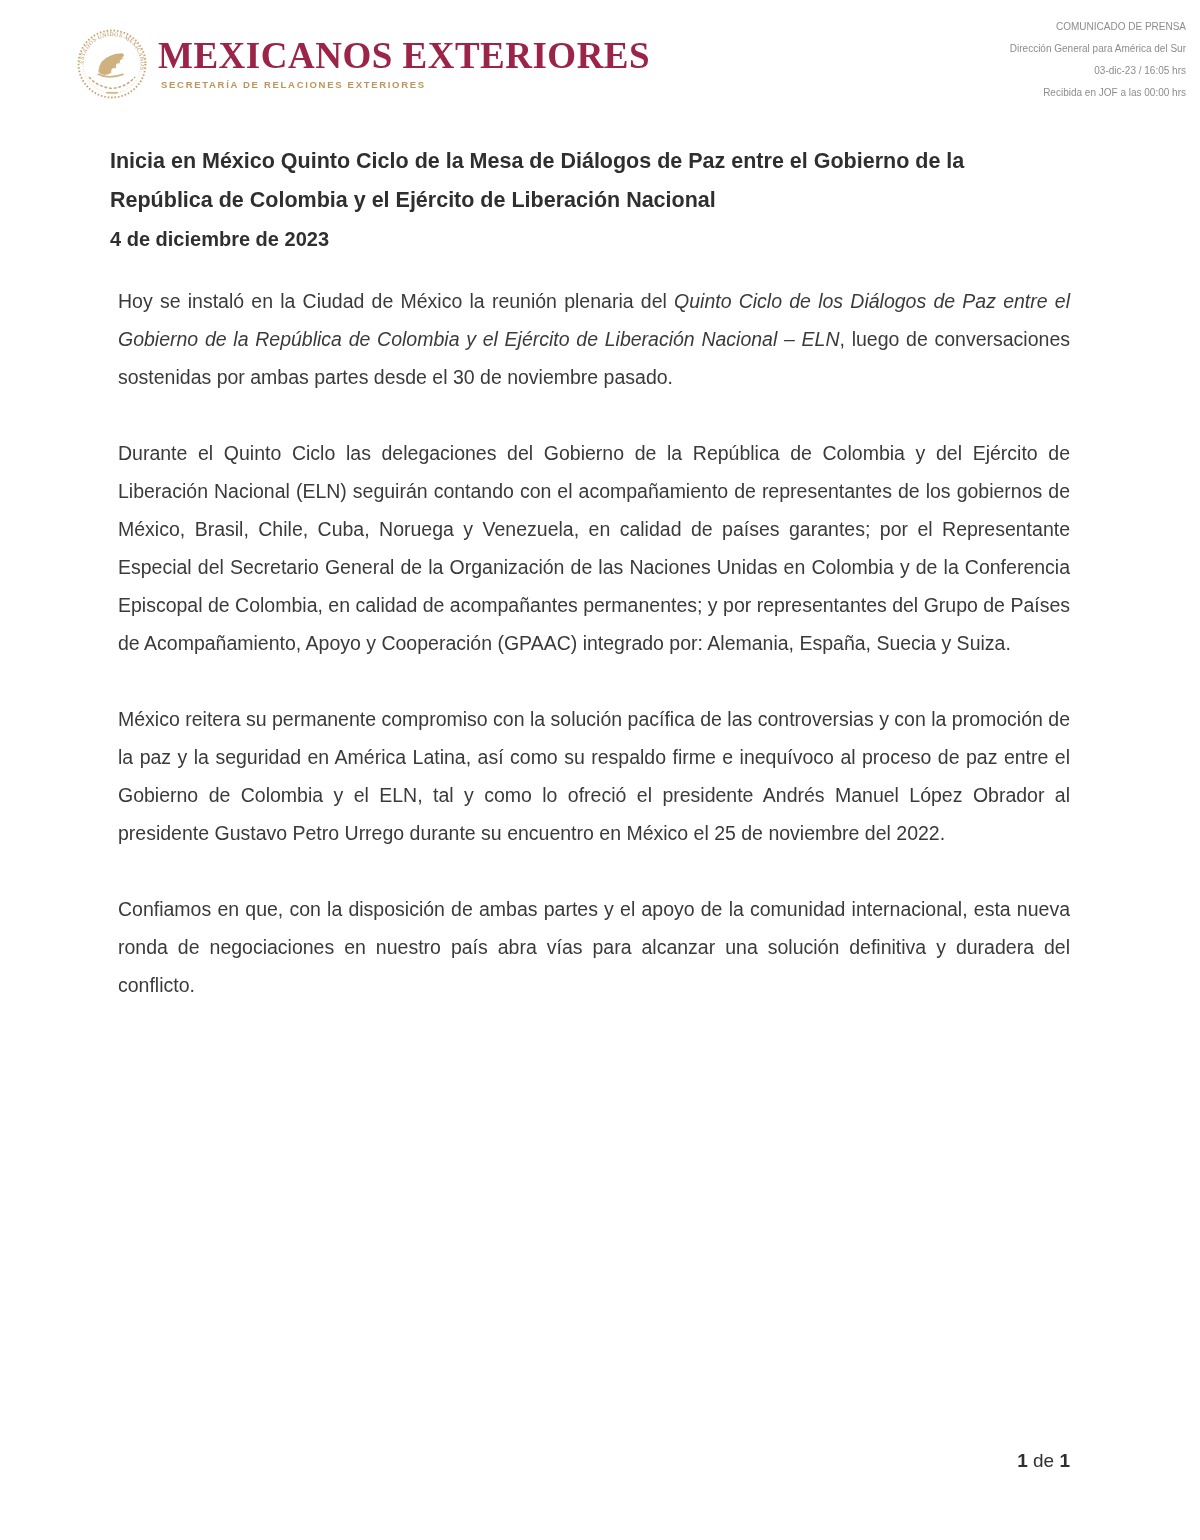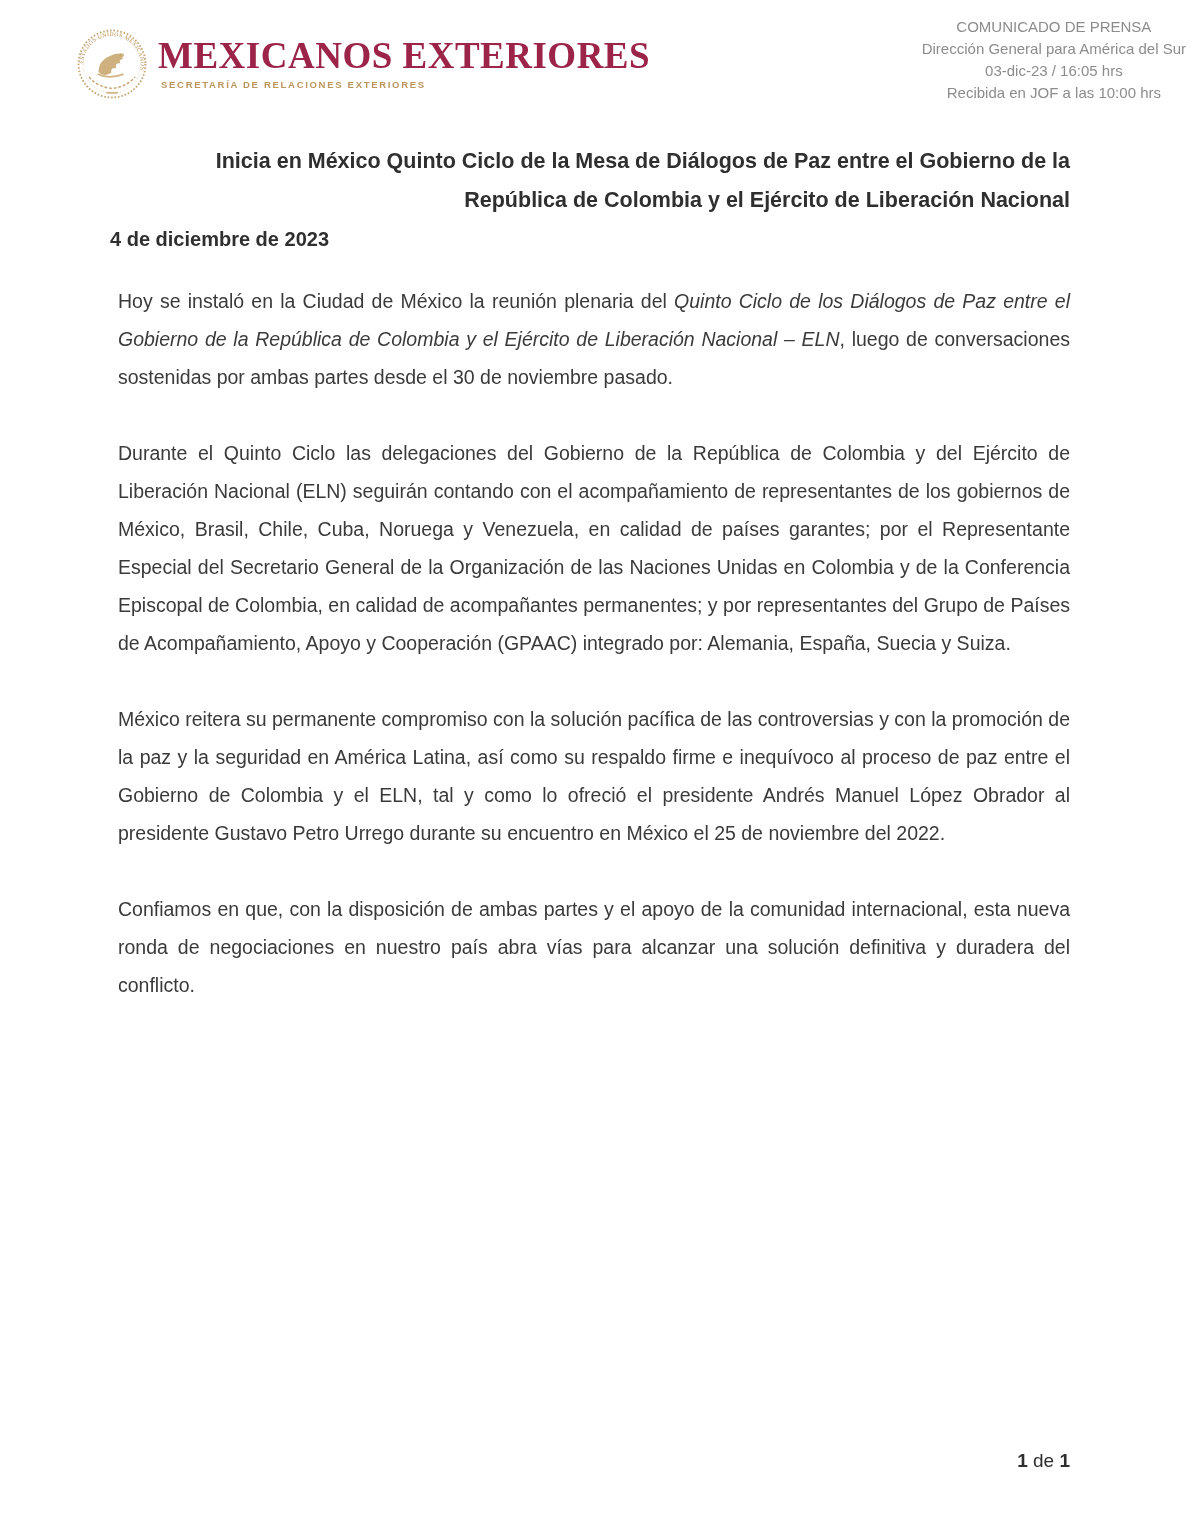--- a/index.html
+++ b/index.html
@@ -42,39 +42,39 @@
   .logo-subtitle{
     color:var(--gold);
     font-size:9.5px;
     font-weight:bold;
     letter-spacing:1.7px;
     margin-top:3px;
     margin-left:3px;
     white-space:nowrap;
   }
   .meta{
-    text-align:center;
+    text-align:right;
     color:var(--meta-gray);
-    font-size:15px;
+    font-size:10px;
     line-height:22px;
     padding-top:4px;
     white-space:nowrap;
   }
   
   .content{
     width:960px;
     margin-left:110px;
     padding-top:38px;
   }
   .title{
     font-size:21.5px;
     font-weight:bold;
     line-height:39px;
     color:var(--title-ink);
-    text-align:right;
+    text-align:left;
   }
   .date{
     font-size:20px;
     font-weight:bold;
     line-height:38px;
     color:var(--title-ink);
     text-align:left;
   }
   .paragraphs{margin-top:24px;margin-left:8px;}
   .paragraphs p{
@@ -121,21 +121,21 @@
       </svg>
       <div class="logo-text">
         <div class="logo-title">MEXICANOS EXTERIORES</div>
         <div class="logo-subtitle">SECRETARÍA DE RELACIONES EXTERIORES</div>
       </div>
     </div>
     <div class="meta">
       <div>COMUNICADO DE PRENSA</div>
       <div>Dirección General para América del Sur</div>
       <div>03-dic-23 / 16:05 hrs</div>
-      <div>Recibida en JOF a las 10:00 hrs</div>
+      <div>Recibida en JOF a las 00:00 hrs</div>
     </div>
   </header>
 
   <main class="content">
     <h1 class="title">
       <span style="display:block">Inicia en México Quinto Ciclo de la Mesa de Diálogos de Paz entre el Gobierno de la</span>
       <span style="display:block">República de Colombia y el Ejército de Liberación Nacional</span>
     </h1>
     <div class="date">4 de diciembre de 2023</div>
     <div class="paragraphs">

